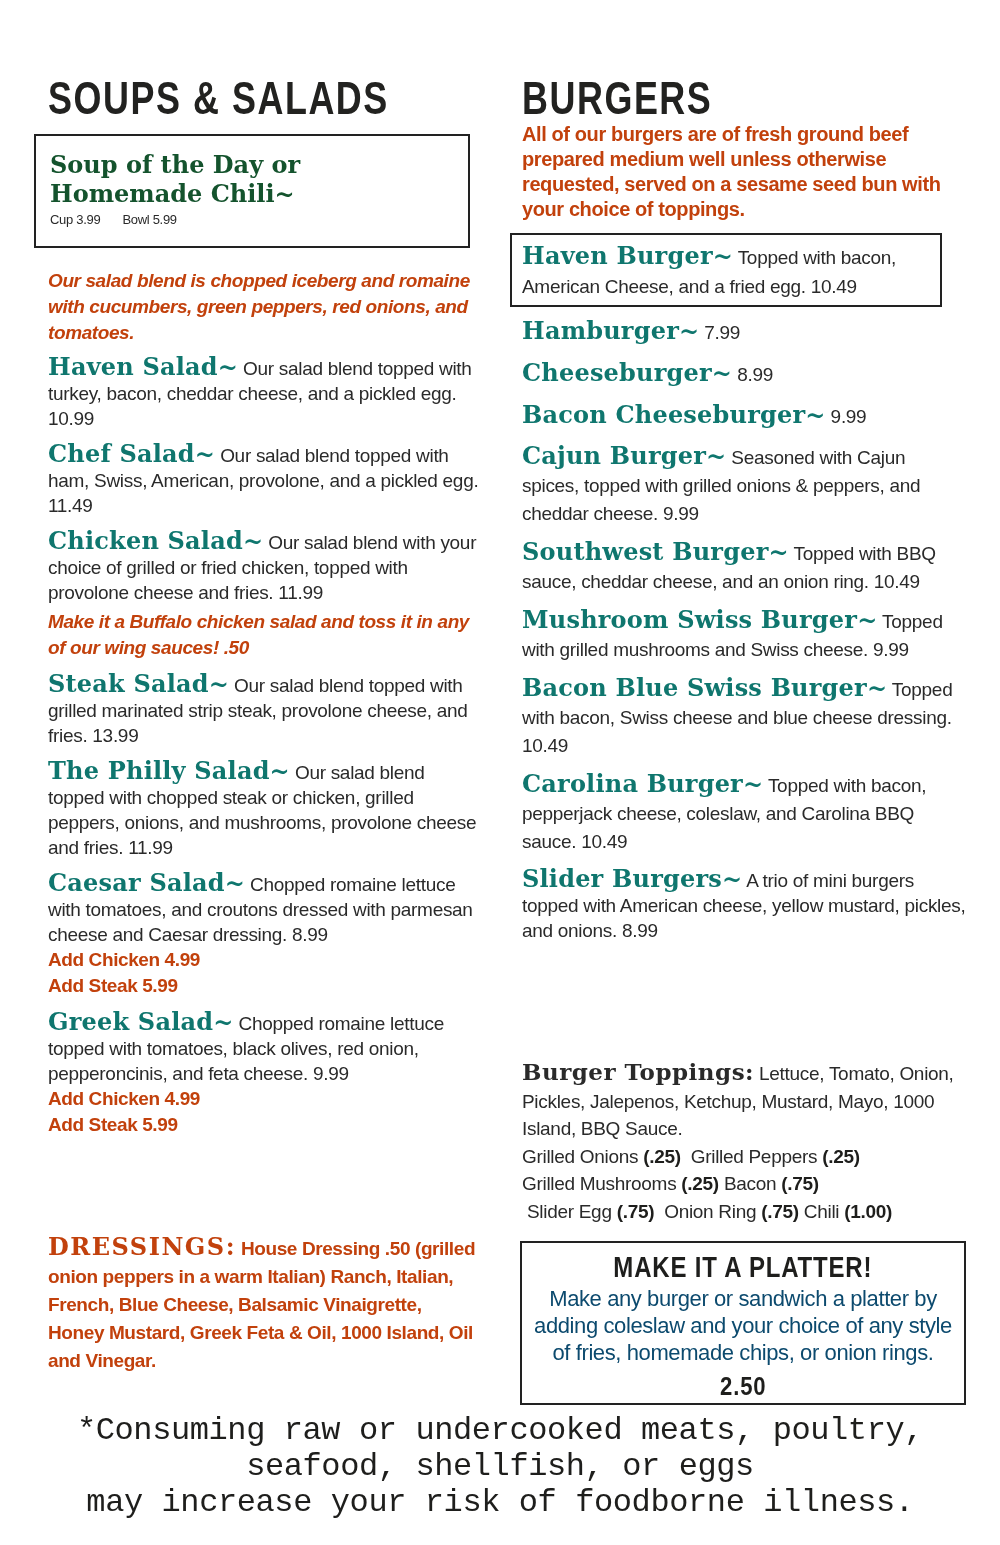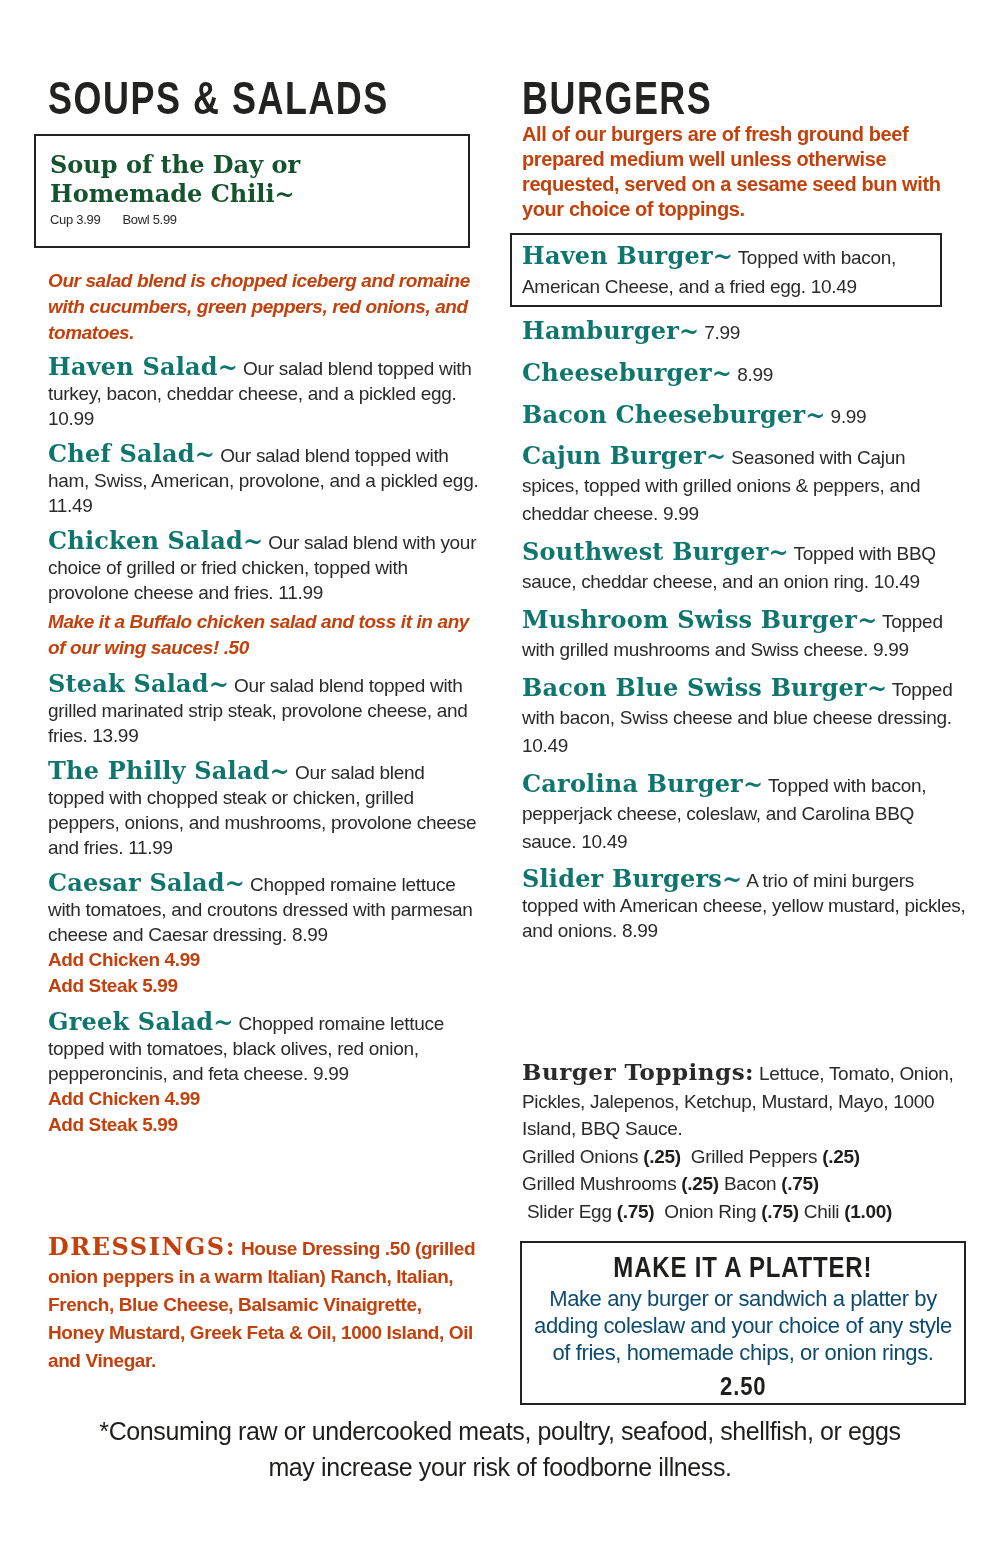--- a/index.html
+++ b/index.html
@@ -71,21 +71,21 @@
   .toppings { position: absolute; top: 1058px; left: 0; width: 445px; }
   .toppings .label { font-family: "DejaVu Serif", serif; font-weight: 700; font-size: 23px; letter-spacing: 0.5px; }
   .toppings .desc { line-height: 27.5px; }
   .toppings b { font-weight: 700; color: #1e1e1c; }
 
   .platter-box { position: absolute; left: -2px; top: 1233px; width: 446px; height: 164px; text-align: center; padding-top: 6px; margin-top: 8px; }
   .platter-title { font-weight: 700; font-size: 30px; letter-spacing: 1px; display: inline-block; transform: scaleX(0.8); line-height: 36px; }
   .platter-desc { font-size: 22px; line-height: 27px; color: #0c4a6e; letter-spacing: -0.4px; padding: 0 6px; }
   .platter-price { font-weight: 700; font-size: 26px; letter-spacing: 1px; line-height: 36px; margin-top: 2px; display: inline-block; transform: scaleX(0.85); }
 
-  .disclaimer { position: absolute; left: 0; top: 1413px; width: 1000px; text-align: center; font-family: Liberation Sans, sans-serif; font-size: 25px; line-height: 36px; color: #1e1e1c; letter-spacing: -0.4px; }
+  .disclaimer { position: absolute; left: 0; top: 1413px; width: 1000px; text-align: center; font-family: Liberation Mono, monospace; font-size: 32px; line-height: 36px; color: #1e1e1c; letter-spacing: -0.4px; }
 </style>
 </head>
 <body>
 
 <div class="col col-left">
   <h1 class="section-title" style="position:absolute; top:75px; left:0;">SOUPS &amp; SALADS</h1>
 
   <div class="soup-box boxed">
     <div class="soup-name">Soup of the Day or</div>
     <div class="soup-name">Homemade Chili~</div>

